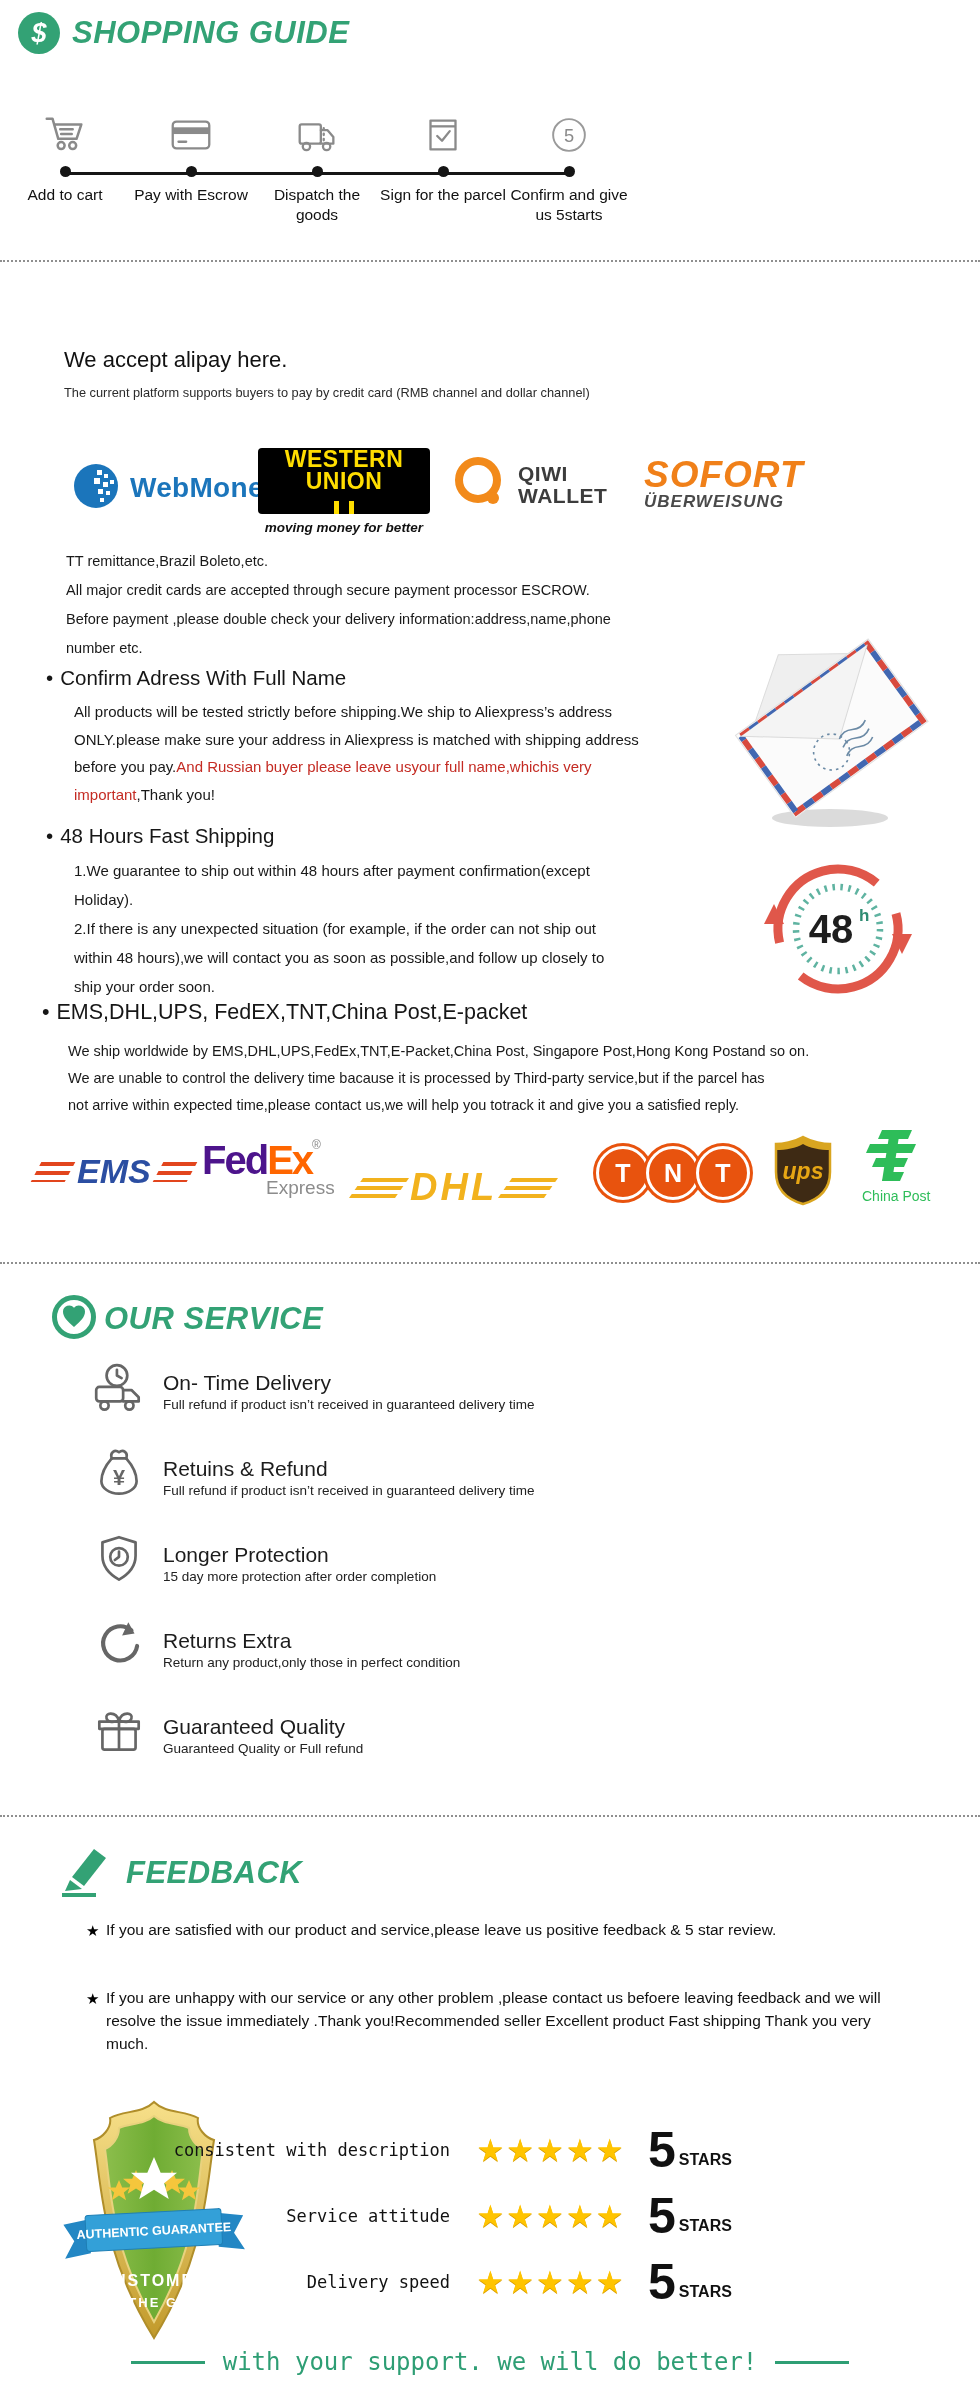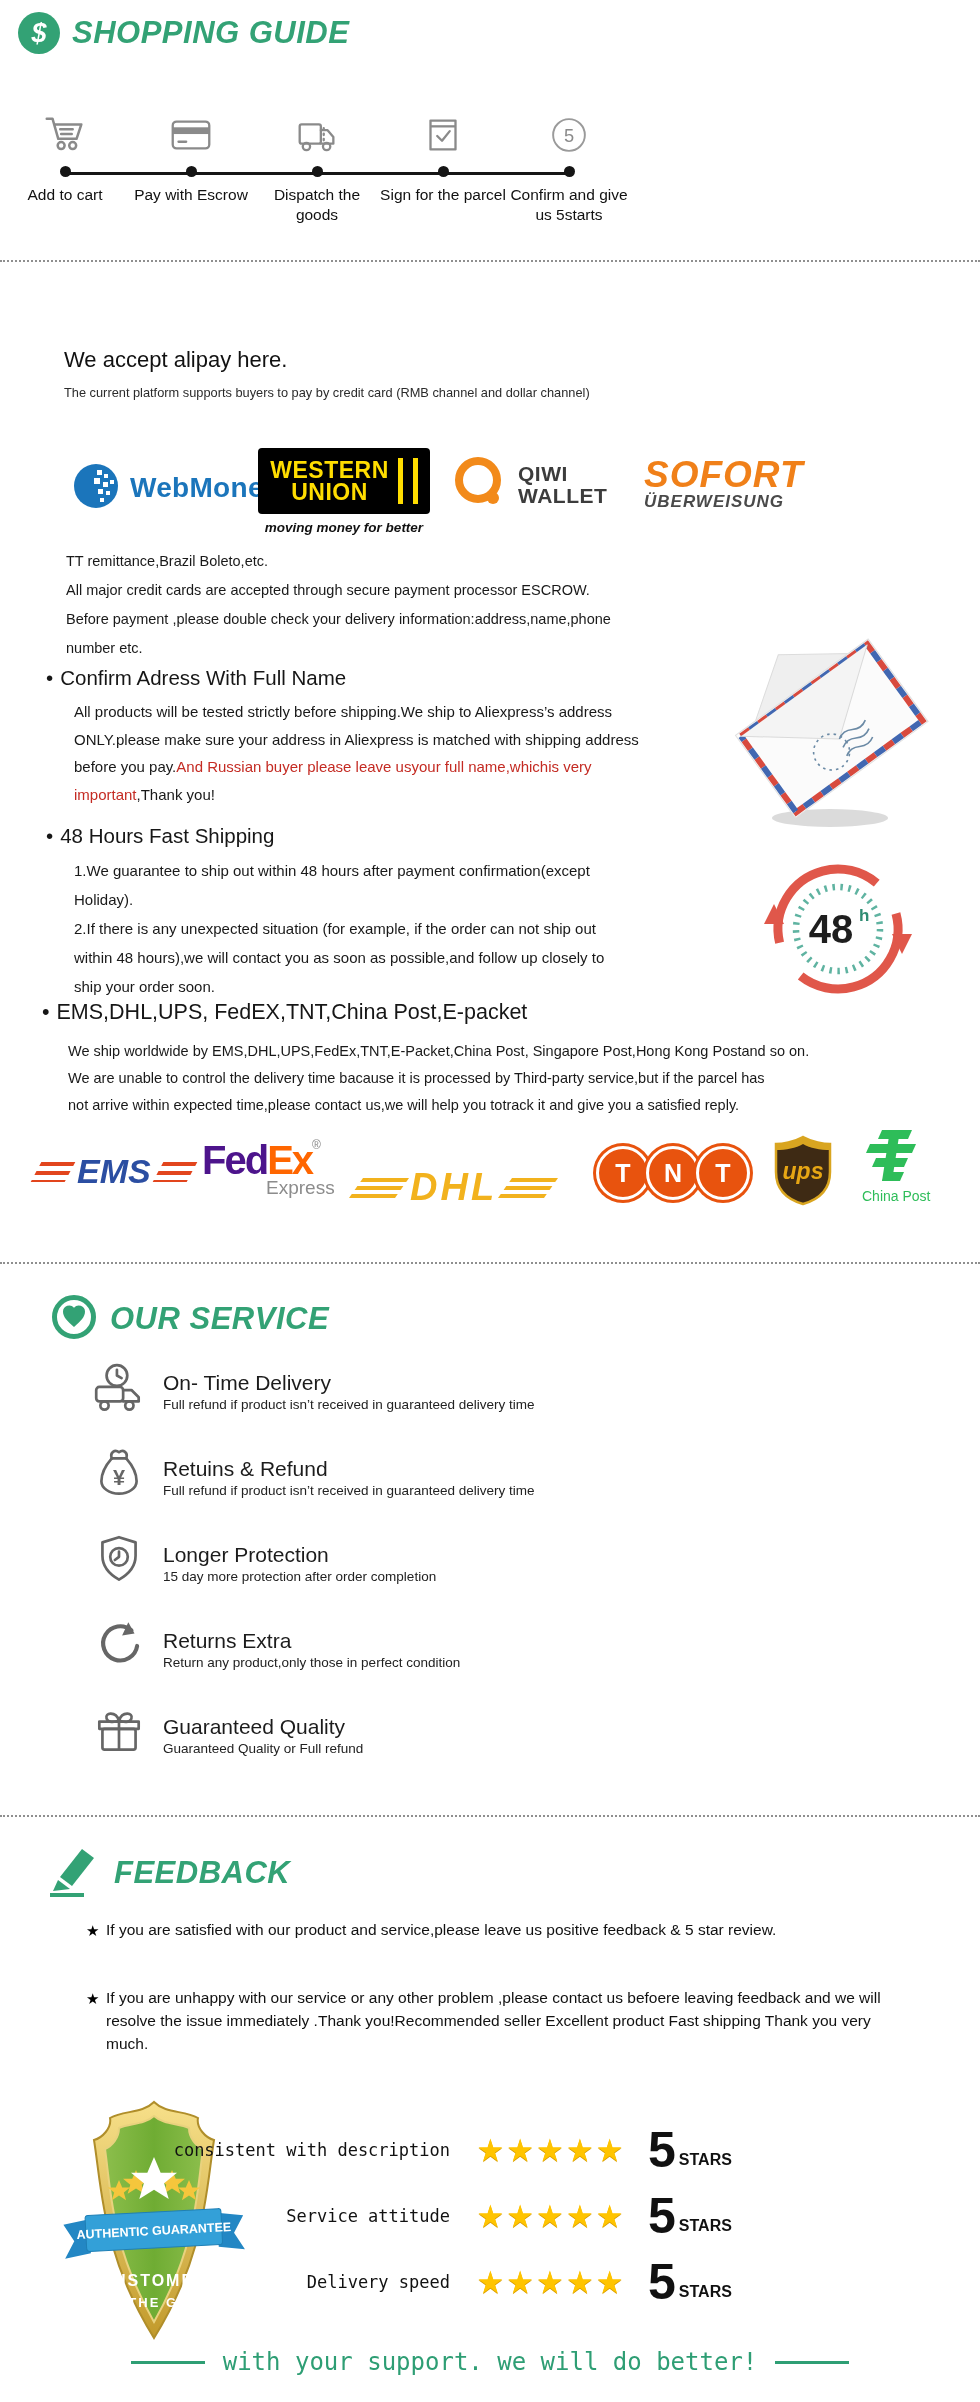--- a/index.html
+++ b/index.html
@@ -32,21 +32,21 @@
   .b-head{position:absolute;font-size:20.5px;color:#161616;}
   .b-head::before{content:"•";margin-right:7px;}
   .b-body{position:absolute;left:74px;font-size:15px;line-height:27.5px;color:#191919;}
   .red{color:#C42B23;}
 
   
   #payments{position:absolute;left:0;top:442px;width:980px;height:115px;}
   .pay{position:absolute;display:flex;align-items:center;gap:8px;}
   .wm-text{color:#1B75BB;font-size:28px;font-weight:600;letter-spacing:.3px;}
   .wu-wrap{position:absolute;}
-  .wu-box{width:172px;height:66px;background:#000;border-radius:4px;display:flex;align-items:center;justify-content:center;gap:9px;}
+  .wu-box{width:172px;height:66px;background:#000;border-radius:4px;display:flex;align-items:center;justify-content:center;gap:9px;flex-direction:column;}
   .wu-lines{display:flex;flex-direction:column;align-items:center;}
   .wu-lines span{color:#FFDD00;font-weight:900;font-size:23px;line-height:22px;letter-spacing:.5px;}
   .wu-bars{width:10px;height:46px;border-left:5px solid #FFDD00;border-right:5px solid #FFDD00;}
   .wu-tag{margin-top:6px;font-style:italic;font-weight:700;font-size:13.5px;color:#111;text-align:center;}
   .qiwi-text span{display:block;font-weight:800;font-size:21px;line-height:22px;color:#3C3C3C;letter-spacing:.5px;}
   .sofort-main{font-size:37px;font-weight:900;font-style:italic;color:#F08019;letter-spacing:1px;line-height:34px;}
   .sofort-sub{font-size:17px;font-weight:800;font-style:italic;color:#4A4A4A;letter-spacing:1px;}
 
   
   .car{position:absolute;}
@@ -312,21 +312,21 @@
         <polygon points="14,28 46,28 42,37 10,37"></polygon>
         <polygon points="24,42 42,42 38,51 20,51"></polygon>
         <polygon points="28,0 38,0 30,51 20,51"></polygon>
       </g>
     </svg>
     <div class="cp-text">China Post</div>
   </div>
 
   <div class="divider" style="top:1262px;"></div>
 
-  <div class="sec-header" style="left:50px;top:1293px;">
+  <div class="sec-header" style="left:50px;top:1293px;gap:6px;">
     <span>
       <svg width="48" height="48" viewBox="0 0 48 48">
           <circle cx="24" cy="24" r="19.5" fill="none" stroke="#33A275" stroke-width="5"></circle>
           <path d="M24 34 C17 28 13 24 13 18.6 a6.2 6.2 0 0 1 11 -3.8 a6.2 6.2 0 0 1 11 3.8 C35 24 31 28 24 34 z" fill="#33A275"></path>
         </svg>
     </span>
     <span class="sec-title">OUR SERVICE</span>
   </div>
 
   <div class="svc" style="top:1360px;">
@@ -403,21 +403,21 @@
         </svg>
     </span>
     <div class="svc-text">
       <div class="svc-title">Guaranteed Quality</div>
       <div class="svc-desc">Guaranteed Quality or Full refund</div>
     </div>
   </div>
 
   <div class="divider" style="top:1815px;"></div>
 
-  <div class="sec-header" style="left:38px;top:1843px;">
+  <div class="sec-header" style="left:50px;top:1843px;">
     <span>
       <svg width="64" height="56" viewBox="0 0 64 56">
           <g fill="#33A275">
             <polygon points="22,34 44,6 56,15 34,43"></polygon>
             <polygon points="20,37 32,46 15,48"></polygon>
             <rect x="12" y="50" width="34" height="4"></rect>
           </g>
         </svg>
     </span>
     <span class="sec-title">FEEDBACK</span>

